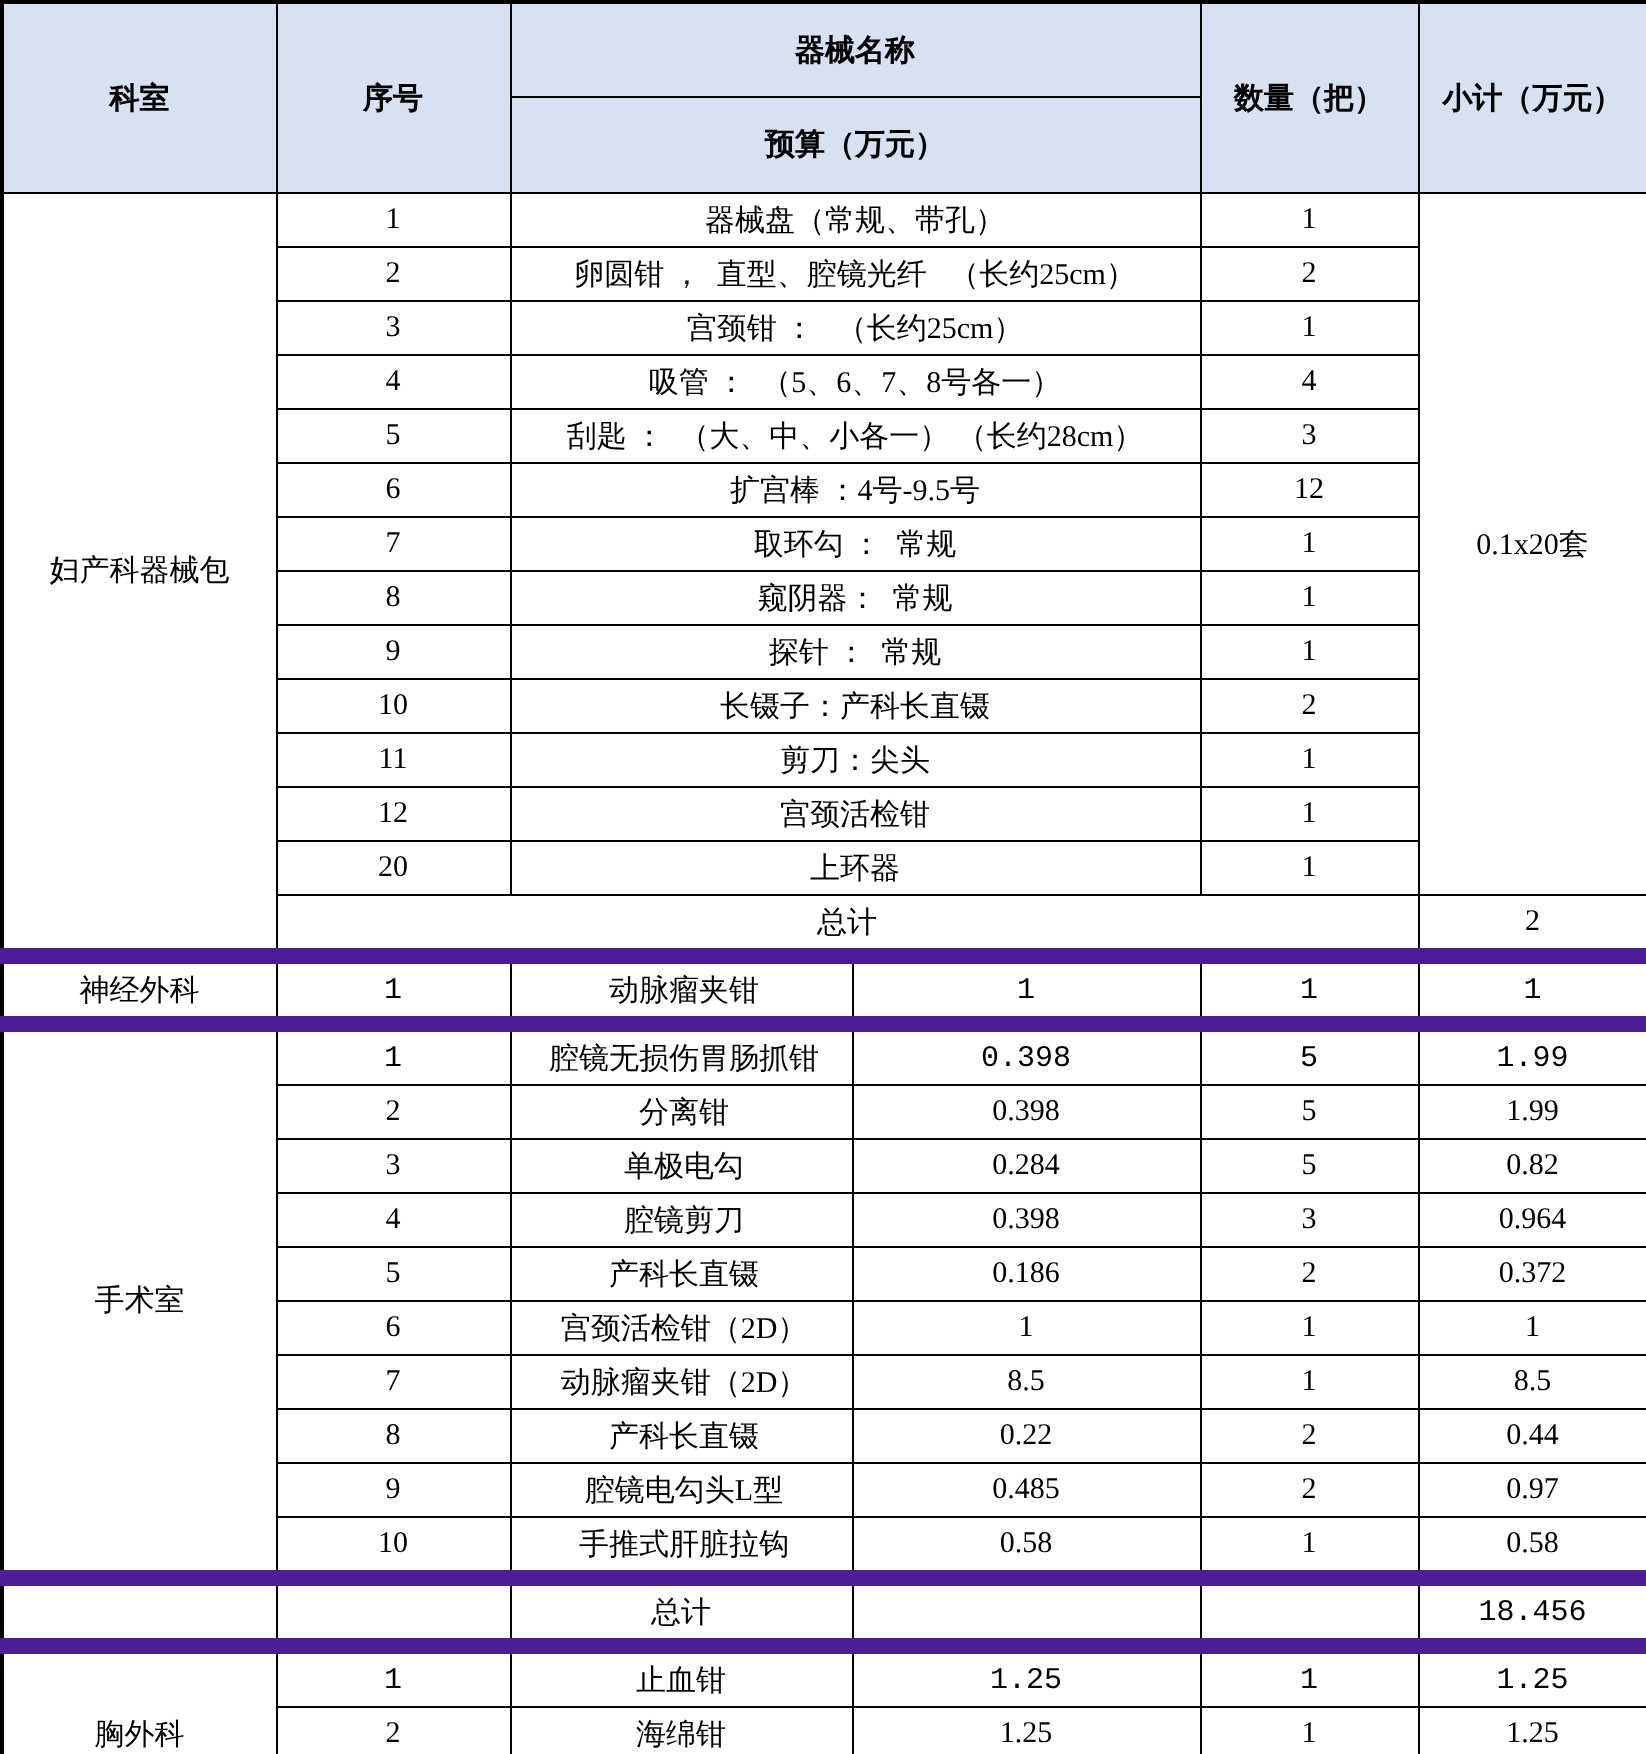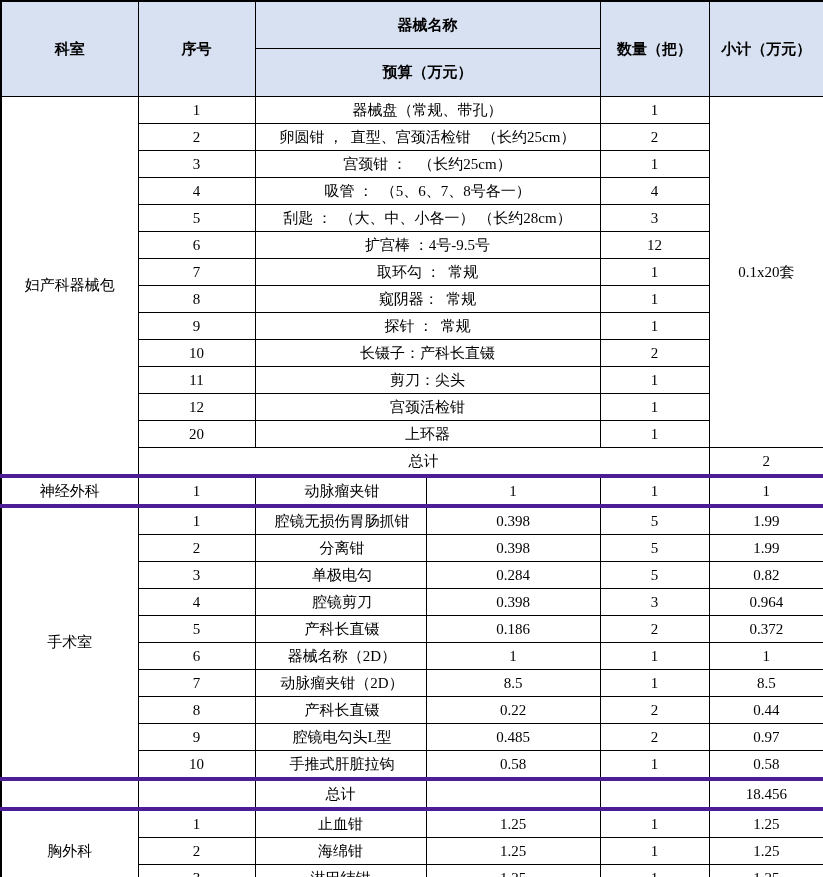--- a/index.html
+++ b/index.html
@@ -22,21 +22,21 @@
     overflow: hidden;
   }
   thead th {
     background: #d8e1f1;
     font-weight: 700;
     margin-left: 32px;
   }
   thead tr.h-top th { height: 46px; }
   thead tr.h-bottom th { height: 47px; }
   td.left { text-align: center; padding-left: 3px; }
-  tr.thick > td { border-top: 4px solid #4c1d95; }
+  tr.thick > td { border-top: 8px solid #4c1d95; font-family: Liberation Mono, monospace; }
 </style>
 </head>
 <body>
 
 <table>
   <colgroup>
     <col style="width:137px">
       <col style="width:117px">
       <col style="width:171px">
     <col style="width:174px">
@@ -59,21 +59,21 @@
 
     <tr>
       <td rowspan="14">妇产科器械包</td>
       <td>1</td>
       <td colspan="2">器械盘（常规、带孔）</td>
       <td>1</td>
       <td rowspan="13">0.1x20套</td>
     </tr>
     <tr>
       <td>2</td>
-      <td colspan="2">卵圆钳 ，  直型、宫颈活检钳   （长约25cm）</td>
+      <td colspan="2">卵圆钳 ，  直型、腔镜光纤   （长约25cm）</td>
       <td>2</td>
     </tr>
     <tr>
       <td>3</td>
       <td colspan="2">宫颈钳 ：   （长约25cm）</td>
       <td>1</td>
     </tr>
     <tr>
       <td>4</td>
       <td colspan="2">吸管 ：  （5、6、7、8号各一）</td>
@@ -169,21 +169,21 @@
     </tr>
     <tr>
       <td>5</td>
       <td class="left">产科长直镊</td>
       <td>0.186</td>
       <td>2</td>
       <td>0.372</td>
     </tr>
     <tr>
       <td>6</td>
-      <td class="left">器械名称（2D）</td>
+      <td class="left">宫颈活检钳（2D）</td>
       <td>1</td>
       <td>1</td>
       <td>1</td>
     </tr>
     <tr>
       <td>7</td>
       <td class="left">动脉瘤夹钳（2D）</td>
       <td>8.5</td>
       <td>1</td>
       <td>8.5</td>

